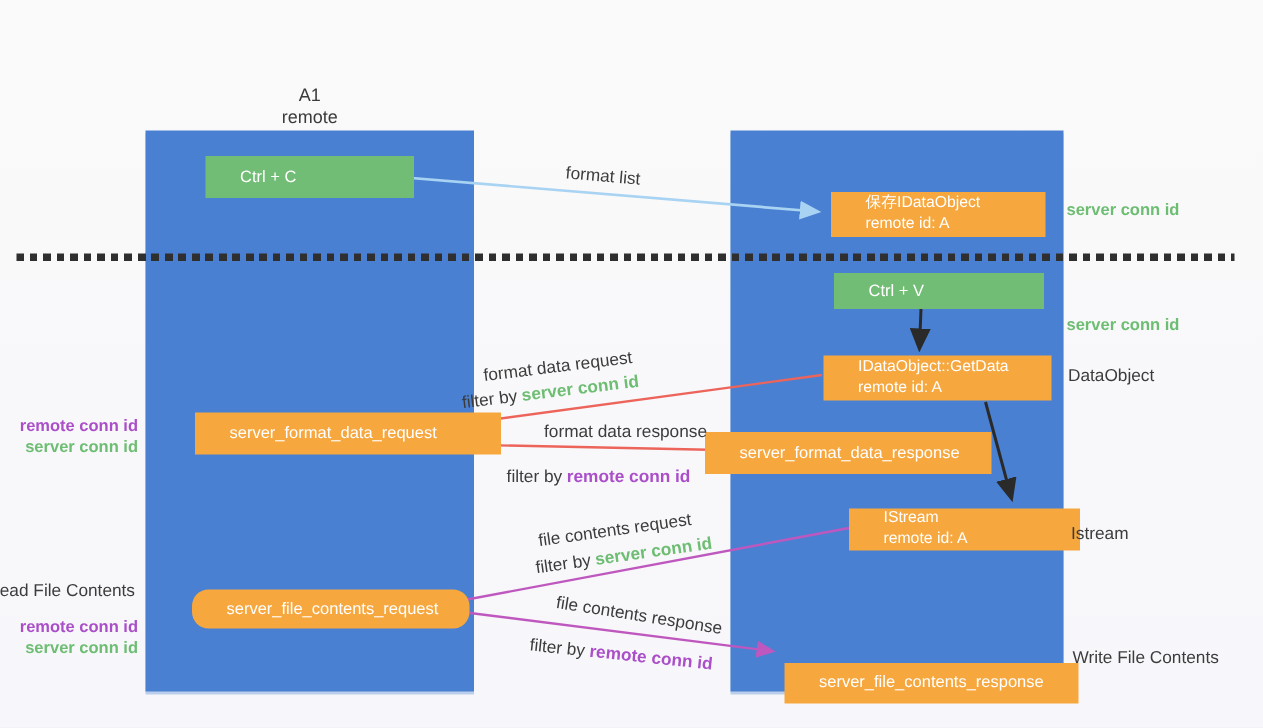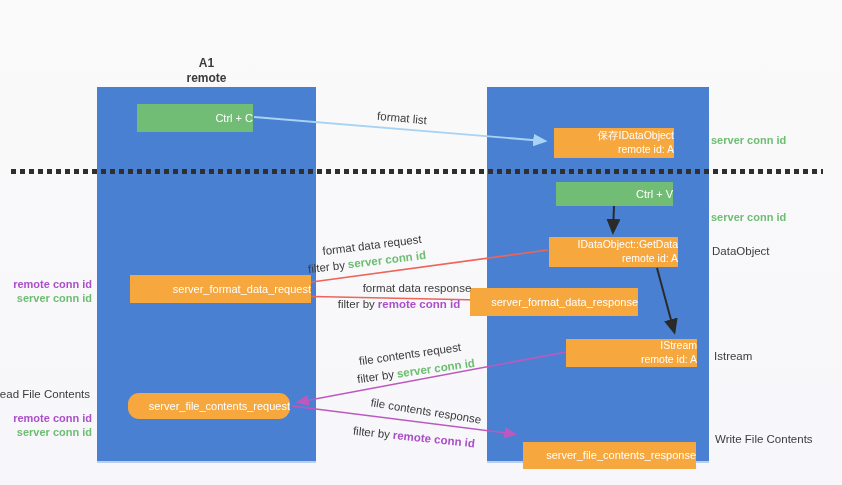--- a/index.html
+++ b/index.html
@@ -11,31 +11,31 @@
   body{font-family:"Liberation Sans",sans-serif;background:#eee;}
   .canvas{
     position:relative;width:842px;height:485px;overflow:hidden;
     background:linear-gradient(180deg,var(--background) 0%, #f7f7fb 100%);
   }
   .title{
     position:absolute;left:0;right:0;top:11px;text-align:center;
     font-size:15px;line-height:18px;color:#333;
   }
   .col-header{
-    position:absolute;top:56px;text-align:center;font-size:12px;line-height:15px;color:#3b3b3b;font-weight:bold;
+    position:absolute;top:56px;text-align:center;font-size:12px;line-height:15px;color:#3b3b3b;
   }
   .lifeline{position:absolute;top:87px;height:374px;background:var(--lane-blue);
     box-shadow:0 2px 0 rgba(74,128,210,.35);}
   .dotted{
     position:absolute;left:11px;width:812px;top:169px;height:5px;
     background-image:repeating-linear-gradient(90deg,#2f2f2f 0 5px,transparent 5px 9px);
   }
   .box{
-    position:absolute;display:flex;flex-direction:column;align-items:flex-end;justify-content:center;
-    color:#fff;text-align:center;font-size:11px;line-height:1.3;z-index:3;
+    position:absolute;display:flex;flex-direction:column;align-items:flex-start;justify-content:center;
+    color:#fff;text-align:center;font-size:11px;line-height:1.3;z-index:3;padding-left:23px;
   }
   .box.green{background:var(--box-green);}
   .box.orange{background:var(--box-orange);}
   .box.two-line{font-size:10.5px;}
   .arrow-label{
     position:absolute;white-space:nowrap;font-size:11.5px;color:var(--text-dark);z-index:4;
   }
   .side-label{position:absolute;white-space:nowrap;font-size:11.5px;color:var(--text-dark);z-index:4;}
   .conn-green{color:var(--text-green);font-weight:bold;}
   .conn-purple{color:var(--text-purple);font-weight:bold;}
@@ -127,21 +127,21 @@
   </div>
 
   <div class="arrow-label" style="left:402px;top:118px;transform:translate(-50%,-50%) rotate(5deg);">format list</div>
 
   <div class="arrow-label" style="left:372px;top:245px;transform:translate(-50%,-50%) rotate(-7deg);">format data request</div>
   <div class="arrow-label filter-label" style="left:367px;top:262px;transform:translate(-50%,-50%) rotate(-7deg);">
     <span class="fb">filter by</span><span class="conn-green">server conn id</span>
   </div>
 
   <div class="arrow-label" style="left:417px;top:288px;transform:translate(-50%,-50%);">format data response</div>
-  <div class="arrow-label filter-label" style="left:399px;top:304px;transform:translate(-50%,-50%);">
+  <div class="arrow-label filter-label" style="left:399px;top:318px;transform:translate(-50%,-50%);">
     <span class="fb">filter by</span><span class="conn-purple">remote conn id</span>
   </div>
 
   <div class="arrow-label" style="left:410px;top:354px;transform:translate(-50%,-50%) rotate(-8deg);">file contents request</div>
   <div class="arrow-label filter-label" style="left:416px;top:371px;transform:translate(-50%,-50%) rotate(-8deg);">
     <span class="fb">filter by</span><span class="conn-green">server conn id</span>
   </div>
 
   <div class="arrow-label" style="left:426px;top:411px;transform:translate(-50%,-50%) rotate(9deg);">file contents response</div>
   <div class="arrow-label filter-label" style="left:414px;top:437px;transform:translate(-50%,-50%) rotate(6deg);">

